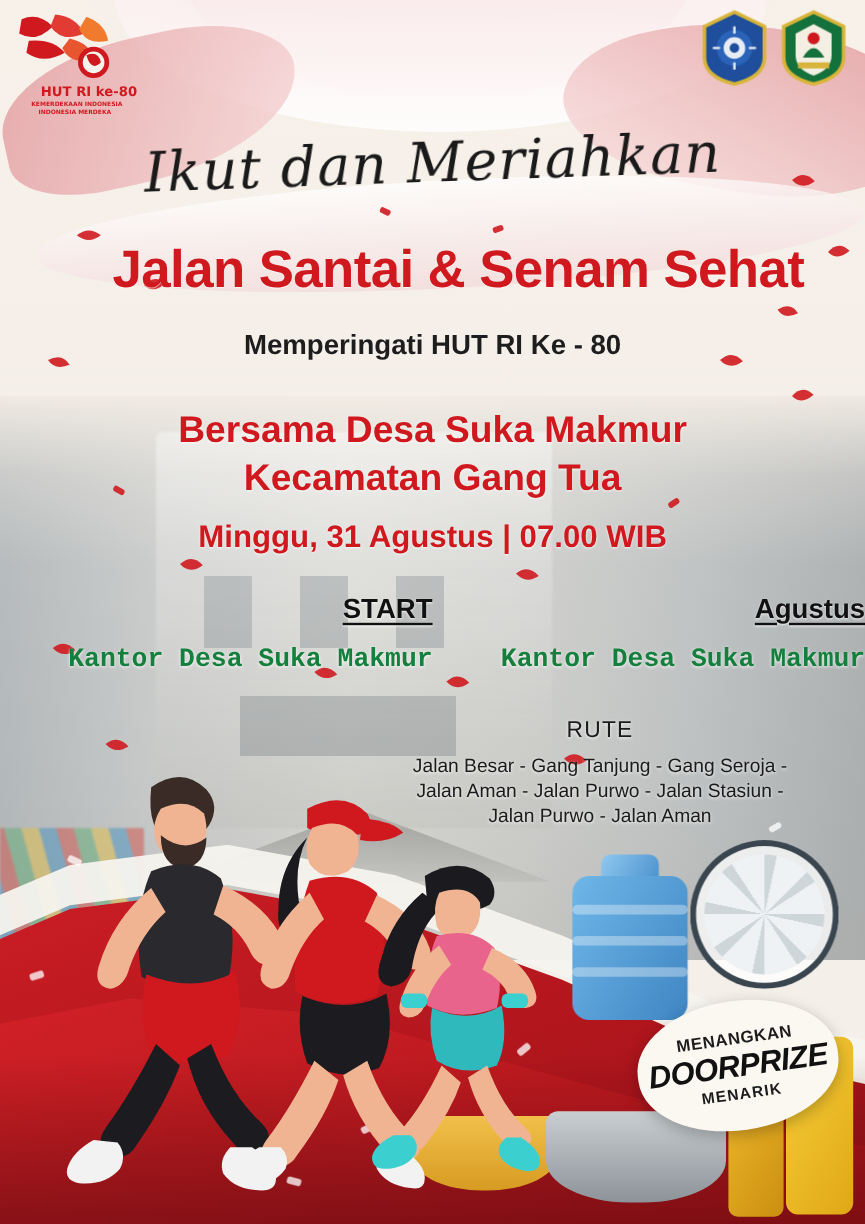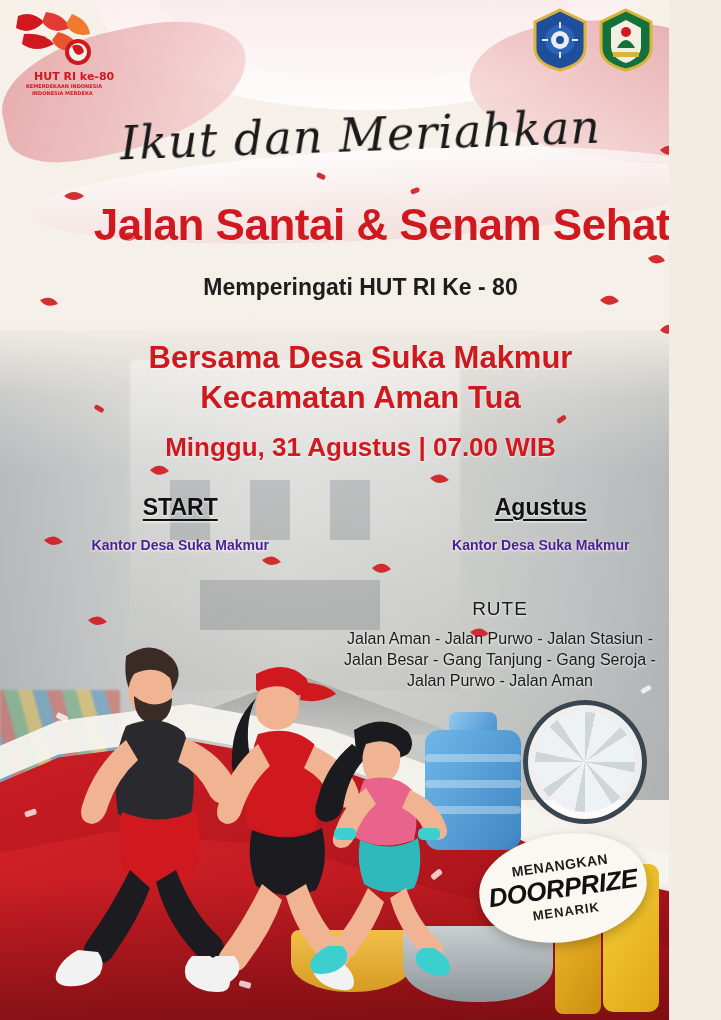--- a/index.html
+++ b/index.html
@@ -4,21 +4,21 @@
 <style>
   * { box-sizing: border-box; margin: 0; padding: 0; }
   html, body {
     width: 721px; height: 1020px;
     font-family: "Liberation Sans", sans-serif;
     overflow: hidden;
     background: #f2ece4;
   }
   .poster {
     position: relative;
-    width: 669px; height: 1020px;
+    width: 721px; height: 1020px;
     overflow: hidden;
     background: #f4efe8;
   }
 
   
   .photo-bg {
     position: absolute;
     left: 0; top: 330px;
     width: 721px; height: 470px;
     background:
@@ -159,31 +159,32 @@
   .datetime {
     position: absolute; left: 0; top: 432px; width: 721px;
     text-align: center;
     font-size: 26px; font-weight: bold; color: #d0191f;
     text-shadow: 0 1px 2px rgba(255,255,255,.8);
   }
   .se-row {
     position: absolute; left: 0; top: 494px; width: 721px;
     display: flex;
   }
-  .se-col { flex: 1; text-align: center; }
+  .se-col { flex: 1; text-align: right; }
   .se-label {
     font-size: 23px; font-weight: bold; color: #111;
     text-decoration: underline;
     text-underline-offset: 4px;
     text-shadow: 0 1px 2px rgba(255,255,255,.85);
   }
   .se-place {
     margin-top: 16px;
-    font-size: 14px; font-weight: bold; color: #4c1d95;
+    font-size: 22px; font-weight: bold; color: #15803d;
     text-shadow: 0 1px 3px rgba(255,255,255,.9);
+    font-family: Liberation Mono, monospace;
   }
   .rute-wrap {
     position: absolute; left: 300px; top: 598px; width: 400px;
     text-align: center;
   }
   .rute-title {
     font-size: 19px; color: #1b1b1b; letter-spacing: 1px;
     text-shadow: 0 1px 3px rgba(255,255,255,.9);
   }
   .rute-text {
@@ -370,40 +371,40 @@
         <rect x="16" y="44" width="26" height="5" fill="#d8b53a"></rect>
       </svg>
     </div>
   </div>
 
   <div class="script-line">Ikut dan Meriahkan</div>
   <div class="title-main">Jalan Santai &amp; Senam Sehat</div>
   <div class="subtitle">Memperingati HUT RI Ke - 80</div>
   <div class="village">
     <div>Bersama Desa Suka Makmur</div>
-    <div>Kecamatan Aman Tua</div>
+    <div>Kecamatan Gang Tua</div>
   </div>
   <div class="datetime">Minggu, 31 Agustus | 07.00 WIB</div>
 
   <div class="se-row">
     <div class="se-col">
       <div class="se-label">START</div>
       <div class="se-place">Kantor Desa Suka Makmur</div>
     </div>
     <div class="se-col">
       <div class="se-label">Agustus</div>
       <div class="se-place">Kantor Desa Suka Makmur</div>
     </div>
   </div>
 
   <div class="rute-wrap">
     <div class="rute-title">RUTE</div>
     <div class="rute-text">
+      <div>Jalan Besar - Gang Tanjung - Gang Seroja -</div>
       <div>Jalan Aman - Jalan Purwo - Jalan Stasiun -</div>
-      <div>Jalan Besar - Gang Tanjung - Gang Seroja -</div>
       <div>Jalan Purwo - Jalan Aman</div>
     </div>
   </div>
 
   <div class="fan">
       <div class="fan-blades"></div>
     </div>
   <div class="galon-top"></div>
   <div class="galon"></div>
   <div class="galon-band" style="right:148px;bottom:258px;"></div>

